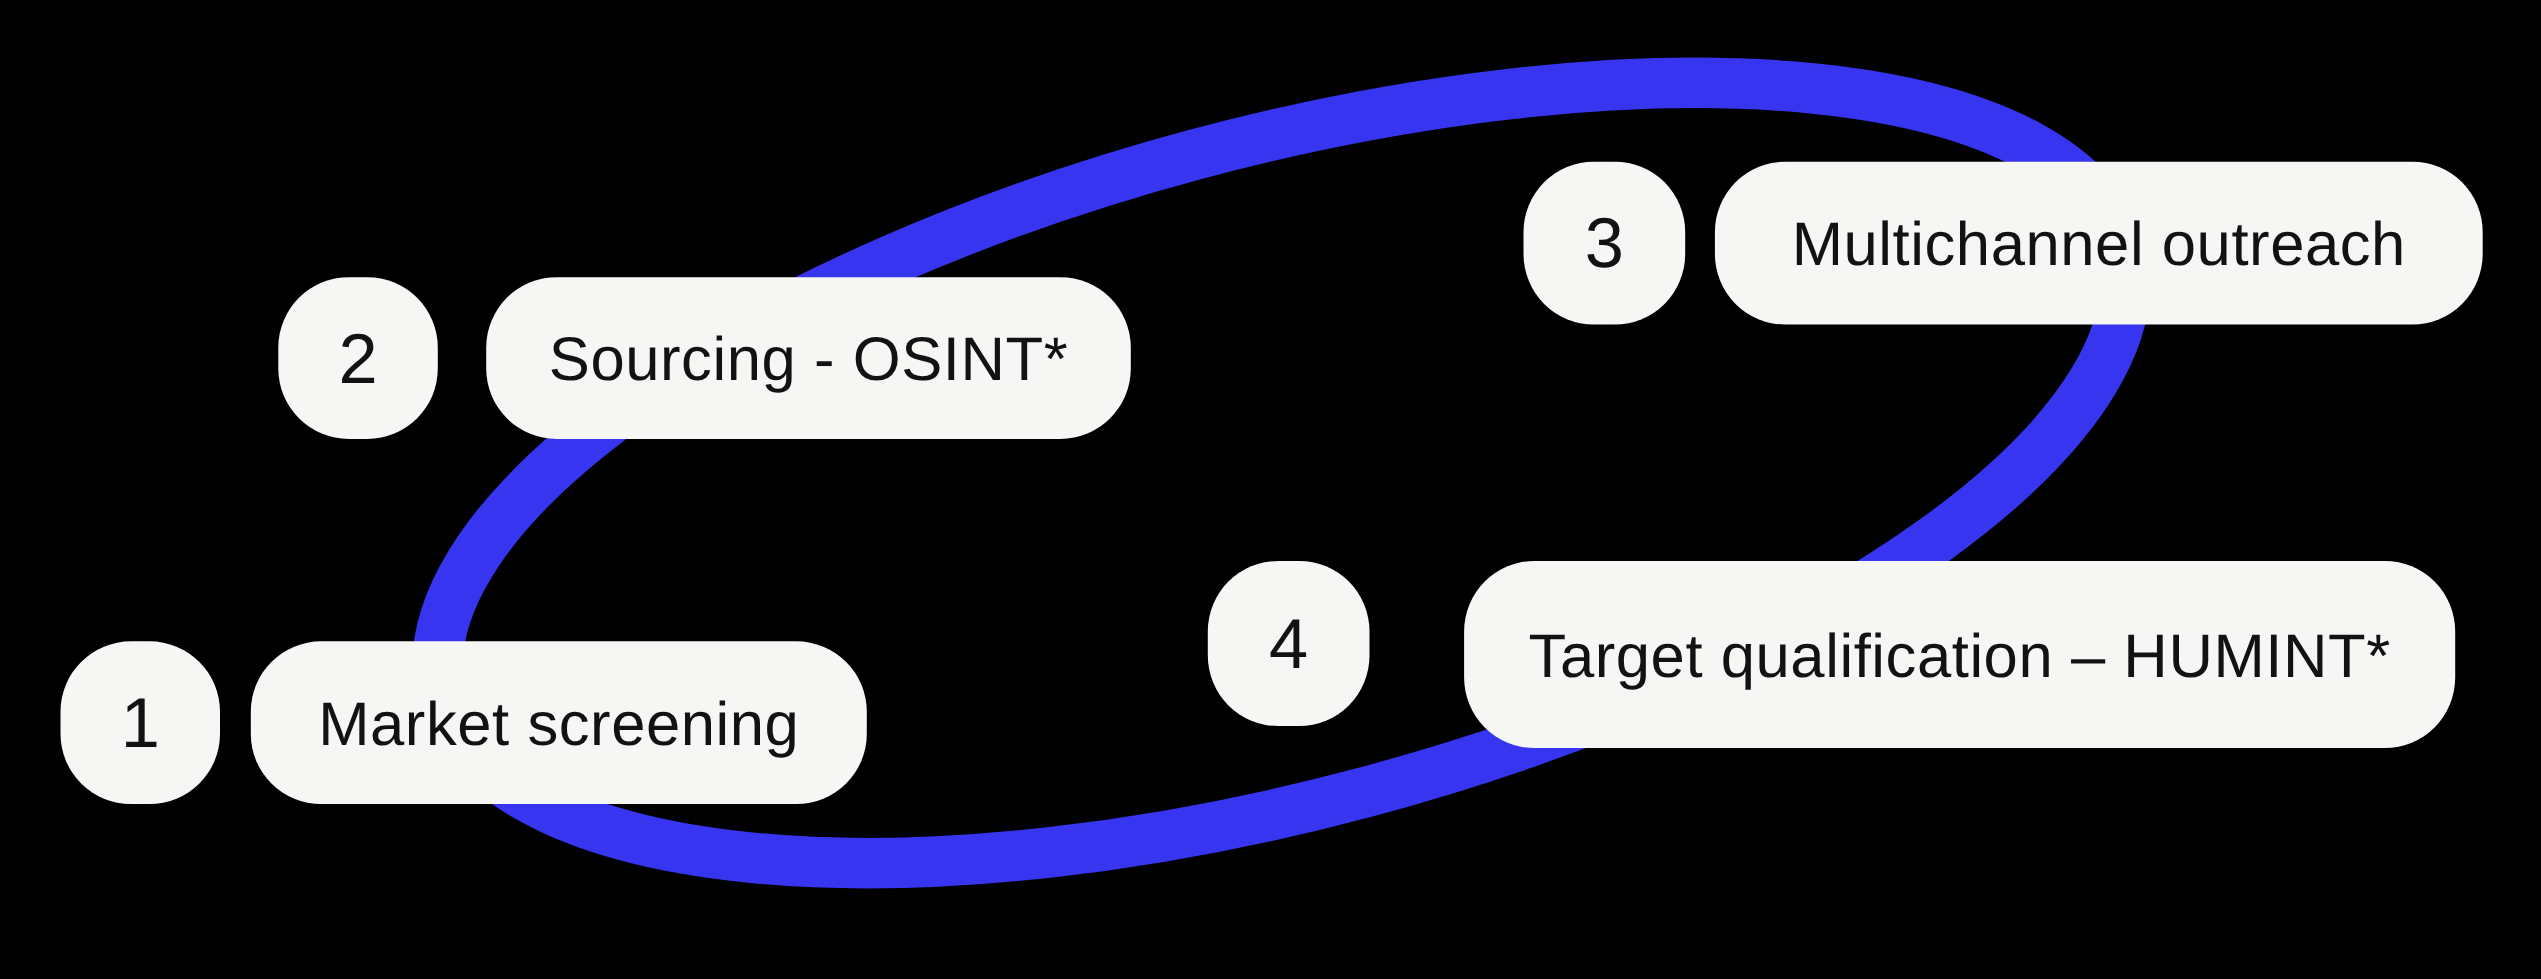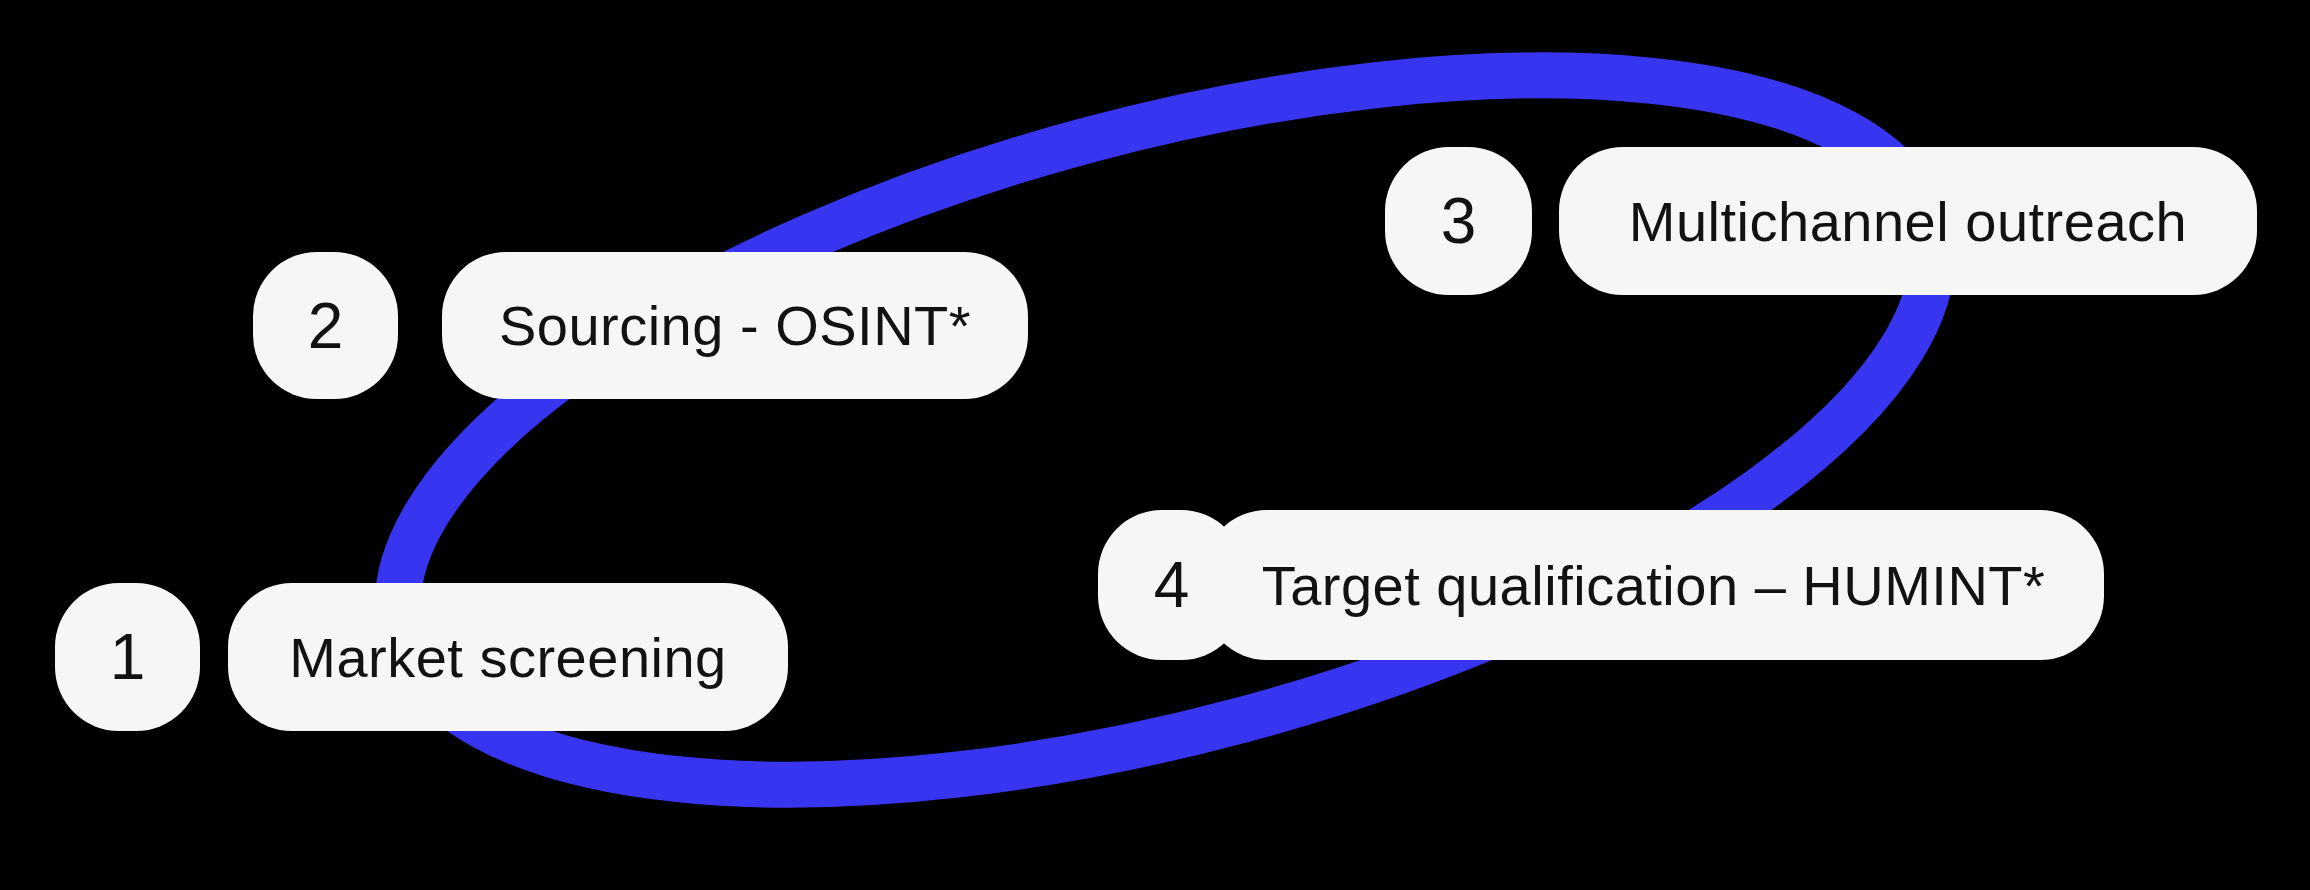--- a/index.html
+++ b/index.html
@@ -21,21 +21,21 @@
   }
   .badge{border-radius:64px;font-size:64px;}
   .pill{border-radius:64px;font-size:56px;letter-spacing:0.5px;}
   .badge1{left:55px;top:583px;width:145px;height:148px;}
   .pill1{left:228px;top:583px;width:560px;height:148px;}
   .badge2{left:253px;top:252px;width:145px;height:147px;}
   .pill2{left:442px;top:252px;width:586px;height:147px;align-items:center;}
   .badge3{left:1385px;top:147px;width:147px;height:148px;}
   .pill3{left:1559px;top:147px;width:698px;height:148px;}
   .badge4{left:1098px;top:510px;width:147px;height:150px;}
-  .pill4{left:1203px;top:510px;width:901px;height:150px;}
+  .pill4{left:1331px;top:510px;width:901px;height:170px;}
 </style>
 </head>
 <body>
 
 <div class="stage">
 
   <svg class="loop-svg" viewBox="0 0 2310 890" aria-hidden="true">
     <ellipse cx="1165" cy="430" rx="790" ry="300" transform="rotate(-15 1165 430)" fill="none" stroke-width="46" stroke="#3735F0"></ellipse>
   </svg>
 

